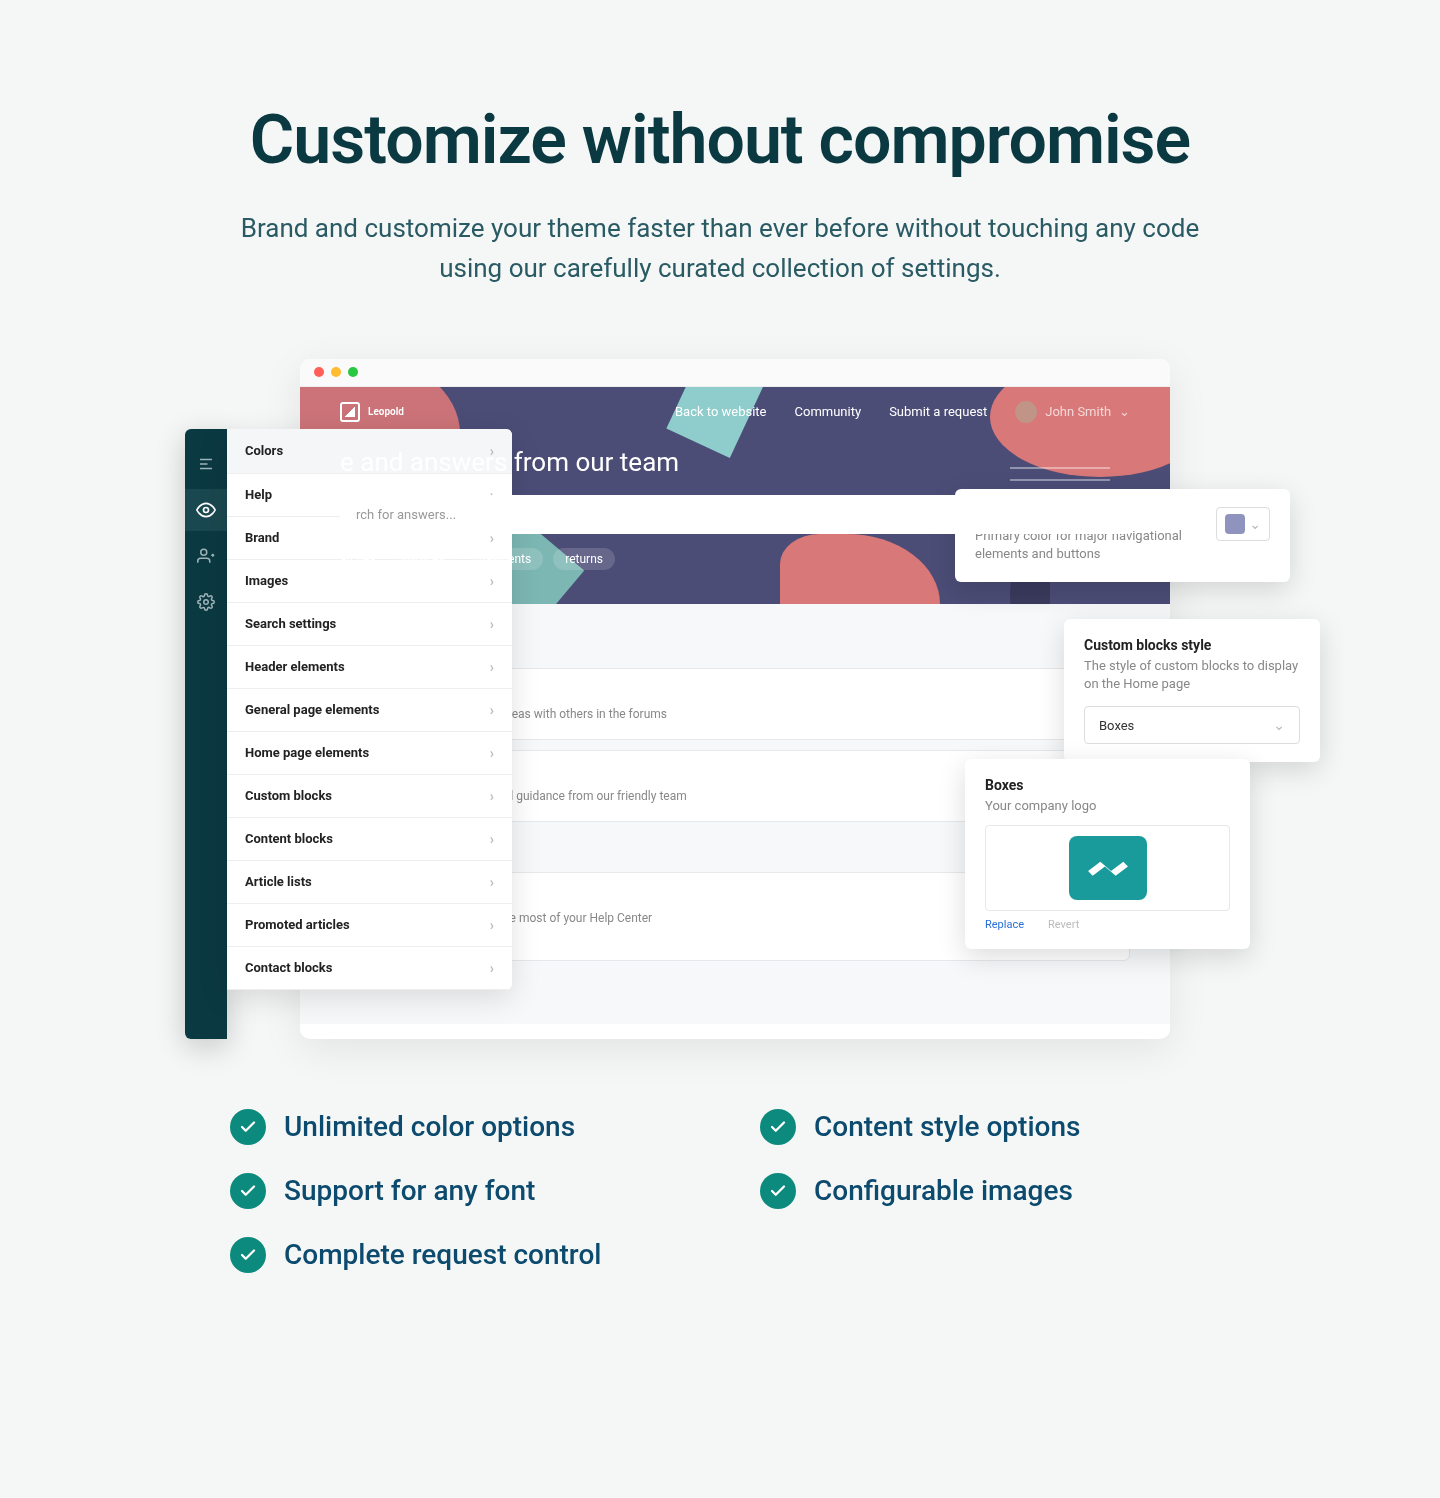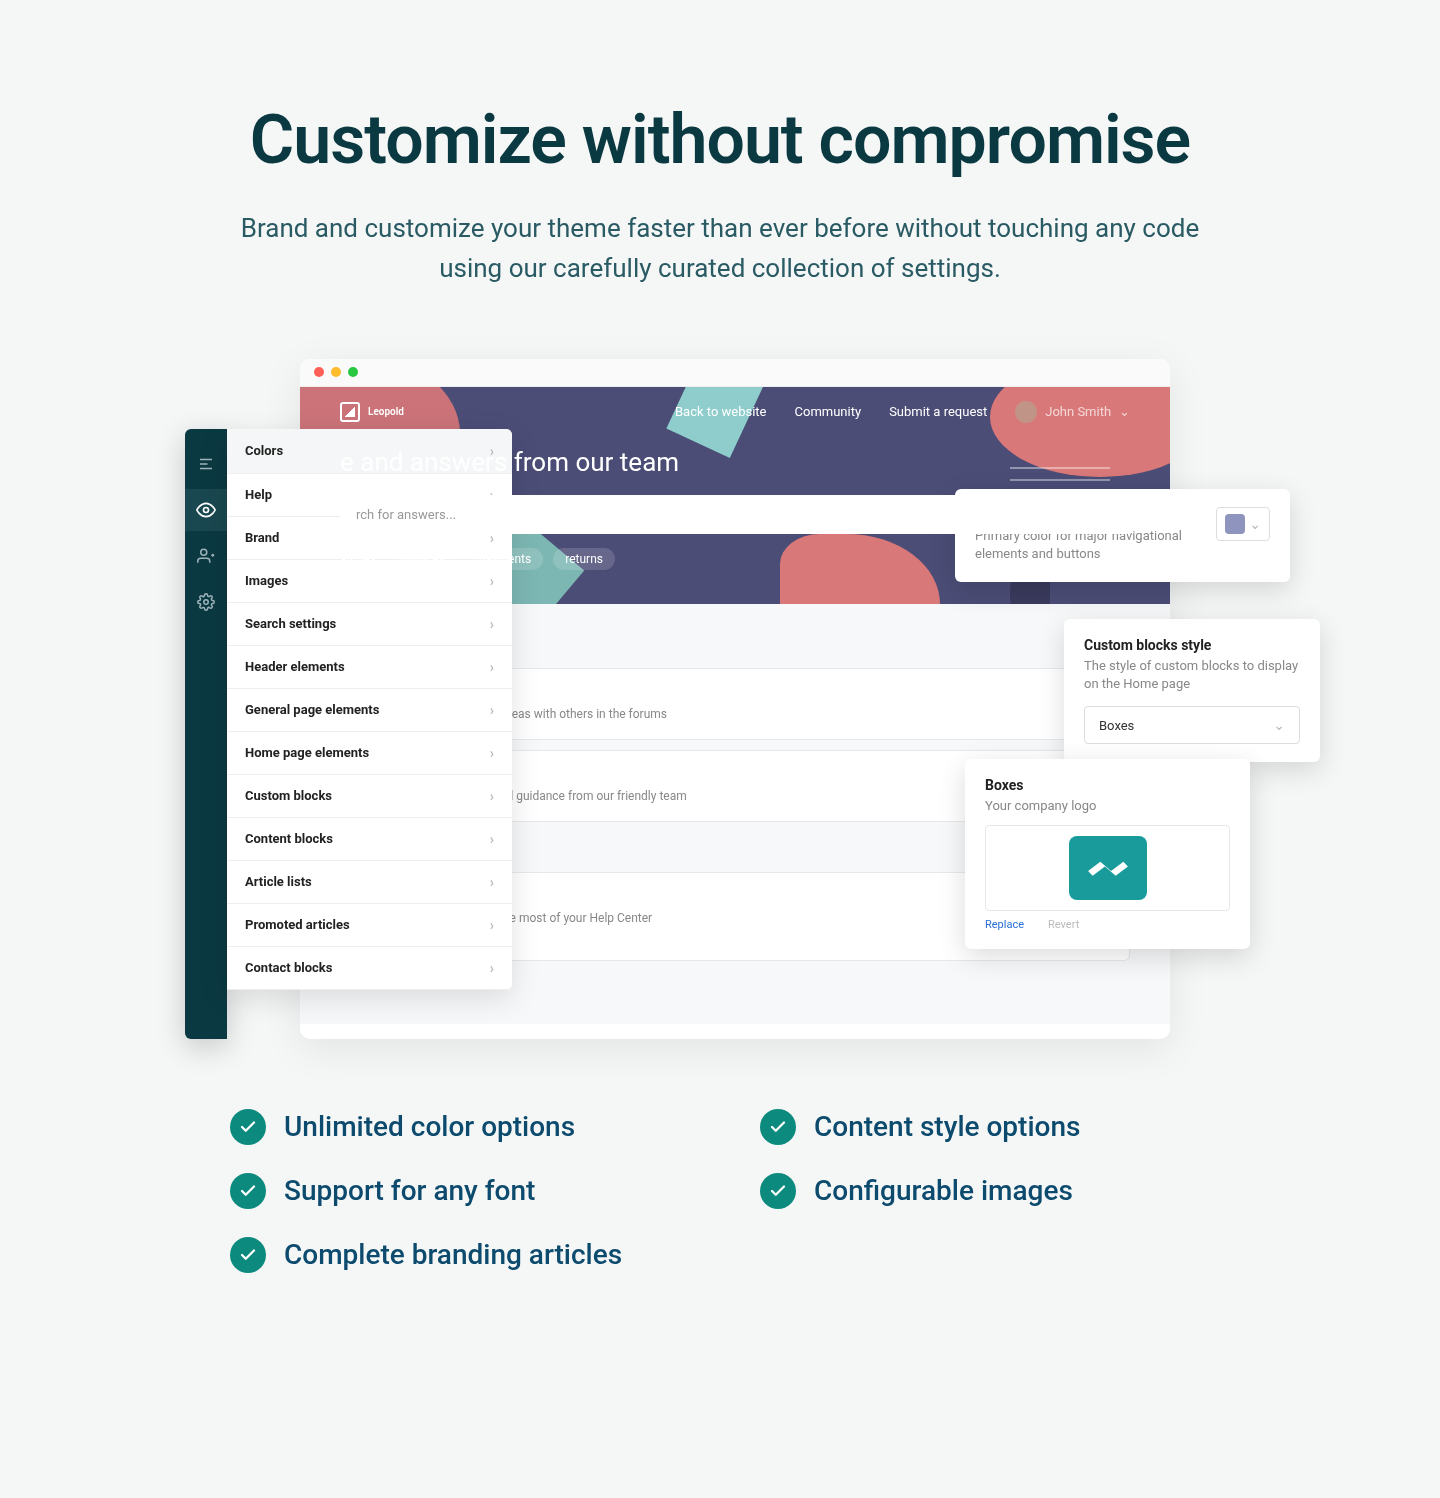--- a/index.html
+++ b/index.html
@@ -377,16 +377,16 @@
           </svg>
         </div>
         <div class="feature-label">Configurable images</div>
       </div>
       <div class="feature">
         <div class="check">
           <svg viewBox="0 0 24 24" fill="none" stroke="#fff" stroke-width="3" stroke-linecap="round" stroke-linejoin="round">
             <polyline points="20 6 9 17 4 12"></polyline>
           </svg>
         </div>
-        <div class="feature-label">Complete branding articles</div>
+        <div class="feature-label">Complete request control</div>
       </div>
     </div>
 </div>
 
 </body></html>

